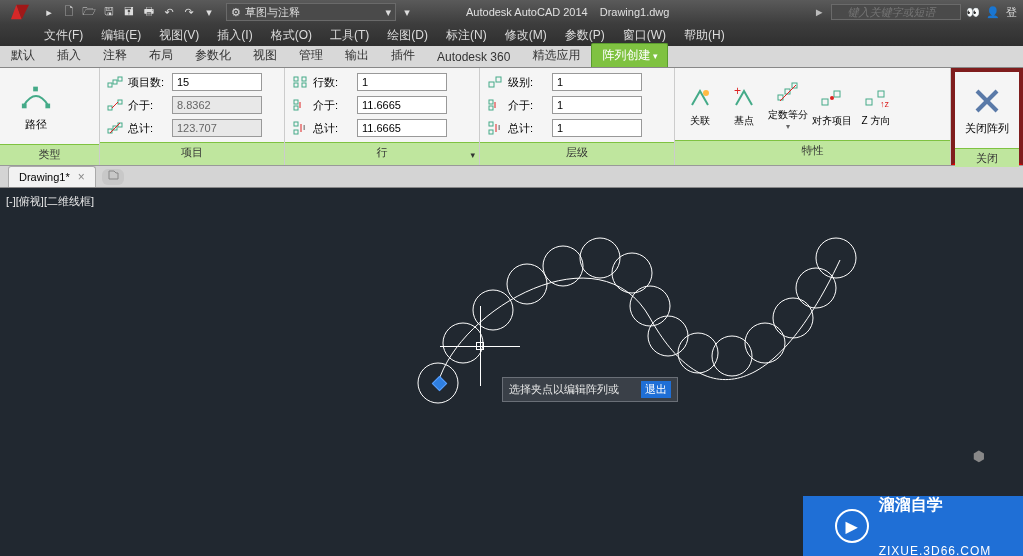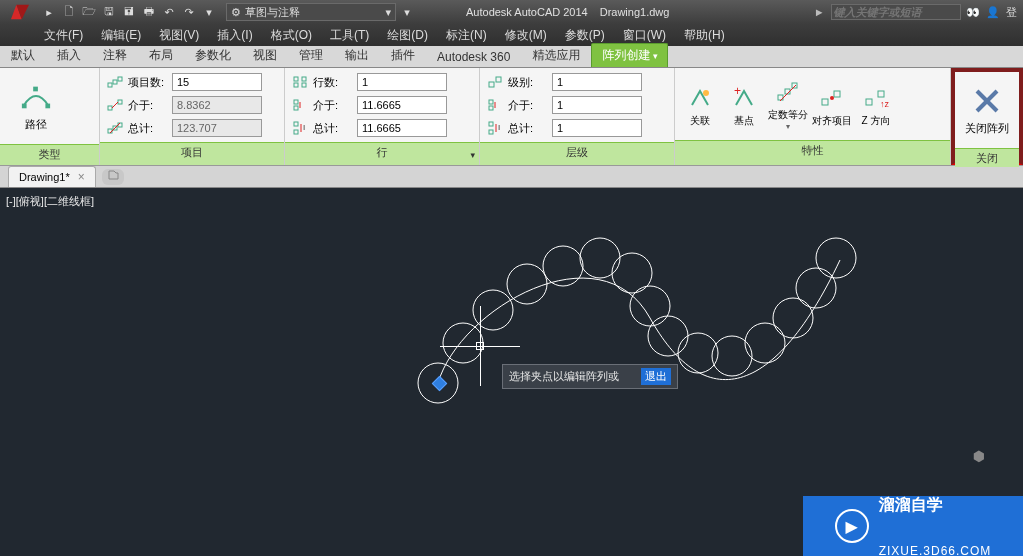--- a/index.html
+++ b/index.html
@@ -9,21 +9,21 @@
 .titlebar { height: 24px; background: linear-gradient(#5a5a5a, #3d3d3d); display: flex; align-items: center; color: #e0e0e0; font-size: 11px; }
 .app-logo { width: 28px; height: 20px; margin: 0 6px; display: flex; align-items: center; justify-content: center; }
 .app-logo svg { width: 22px; height: 18px; }
 .qat { display: flex; align-items: center; gap: 2px; }
 .qat-btn { width: 18px; height: 18px; display: flex; align-items: center; justify-content: center; color: #ddd; font-size: 11px; cursor: pointer; }
 .workspace-dd { margin-left: 8px; background: #4a4a4a; border: 1px solid #6a6a6a; height: 18px; width: 170px; display: flex; align-items: center; padding: 0 4px; font-size: 11px; color: #ddd; }
 .workspace-dd .gear { margin-right: 4px; }
 .workspace-dd .caret { margin-left: auto; }
 .title-center { margin-left: 50px; display: flex; gap: 12px; align-items: center; }
 .title-search { margin-left: auto; display: flex; align-items: center; gap: 6px; }
-.title-search input { background: #4a4a4a; border: 1px solid #6a6a6a; color: #aaa; font-size: 11px; padding: 1px 2px; width: 130px; font-style: italic; font-weight: bold; }
+.title-search input { background: #4a4a4a; border: 1px solid #6a6a6a; color: #aaa; font-size: 11px; padding: 1px 16px; width: 130px; font-style: italic; }
 .title-user { display: flex; gap: 6px; padding: 0 6px; color: #ddd; font-size: 11px; align-items: center; }
 
 
 .menubar { height: 22px; background: linear-gradient(#3d3d3d, #2f2f2f); display: flex; align-items: center; padding-left: 36px; gap: 2px; color: #ddd; font-size: 12px; }
 .menu-item { padding: 2px 8px; cursor: pointer; }
 
 
 .ribbon-tabs { height: 22px; background: #d8d8d8; display: flex; align-items: flex-end; border-bottom: 1px solid #888; font-size: 12px; }
 .ribbon-tab { padding: 3px 10px; color: #333; cursor: pointer; border: 1px solid transparent; border-bottom: none; }
 .ribbon-tab.active { background: #7fc241; color: #fff; border: 1px solid #5a9c2e; border-bottom: none; border-radius: 2px 2px 0 0; }
@@ -389,21 +389,21 @@
       <circle cx="732" cy="168" r="20" fill="none" stroke="#fff" stroke-width="1"></circle>
       <circle cx="765" cy="155" r="20" fill="none" stroke="#fff" stroke-width="1"></circle>
       <circle cx="793" cy="130" r="20" fill="none" stroke="#fff" stroke-width="1"></circle>
       <circle cx="816" cy="100" r="20" fill="none" stroke="#fff" stroke-width="1"></circle>
       <circle cx="836" cy="70" r="20" fill="none" stroke="#fff" stroke-width="1"></circle>
     </svg>
   <div class="grip" style="left:434px; top:190px;"></div>
   <div class="crosshair-h" style="left:440px;top:158px;"></div>
   <div class="crosshair-v" style="left:480px;top:118px;"></div>
   <div class="cursor-box" style="left:476px;top:154px;"></div>
-  <div class="tooltip" style="left:502px;top:176px;">
+  <div class="tooltip" style="left:502px;top:189px;">
     <span>选择夹点以编辑阵列或</span>
     <span style="width:10px"></span>
     <span class="exit">退出</span>
   </div>
   <div class="viewcube">⬢</div>
   <div class="watermark">
     <div class="play">▶</div>
     <div class="txt">
       <div class="big">溜溜自学</div>
       <div class="small">ZIXUE.3D66.COM</div>

